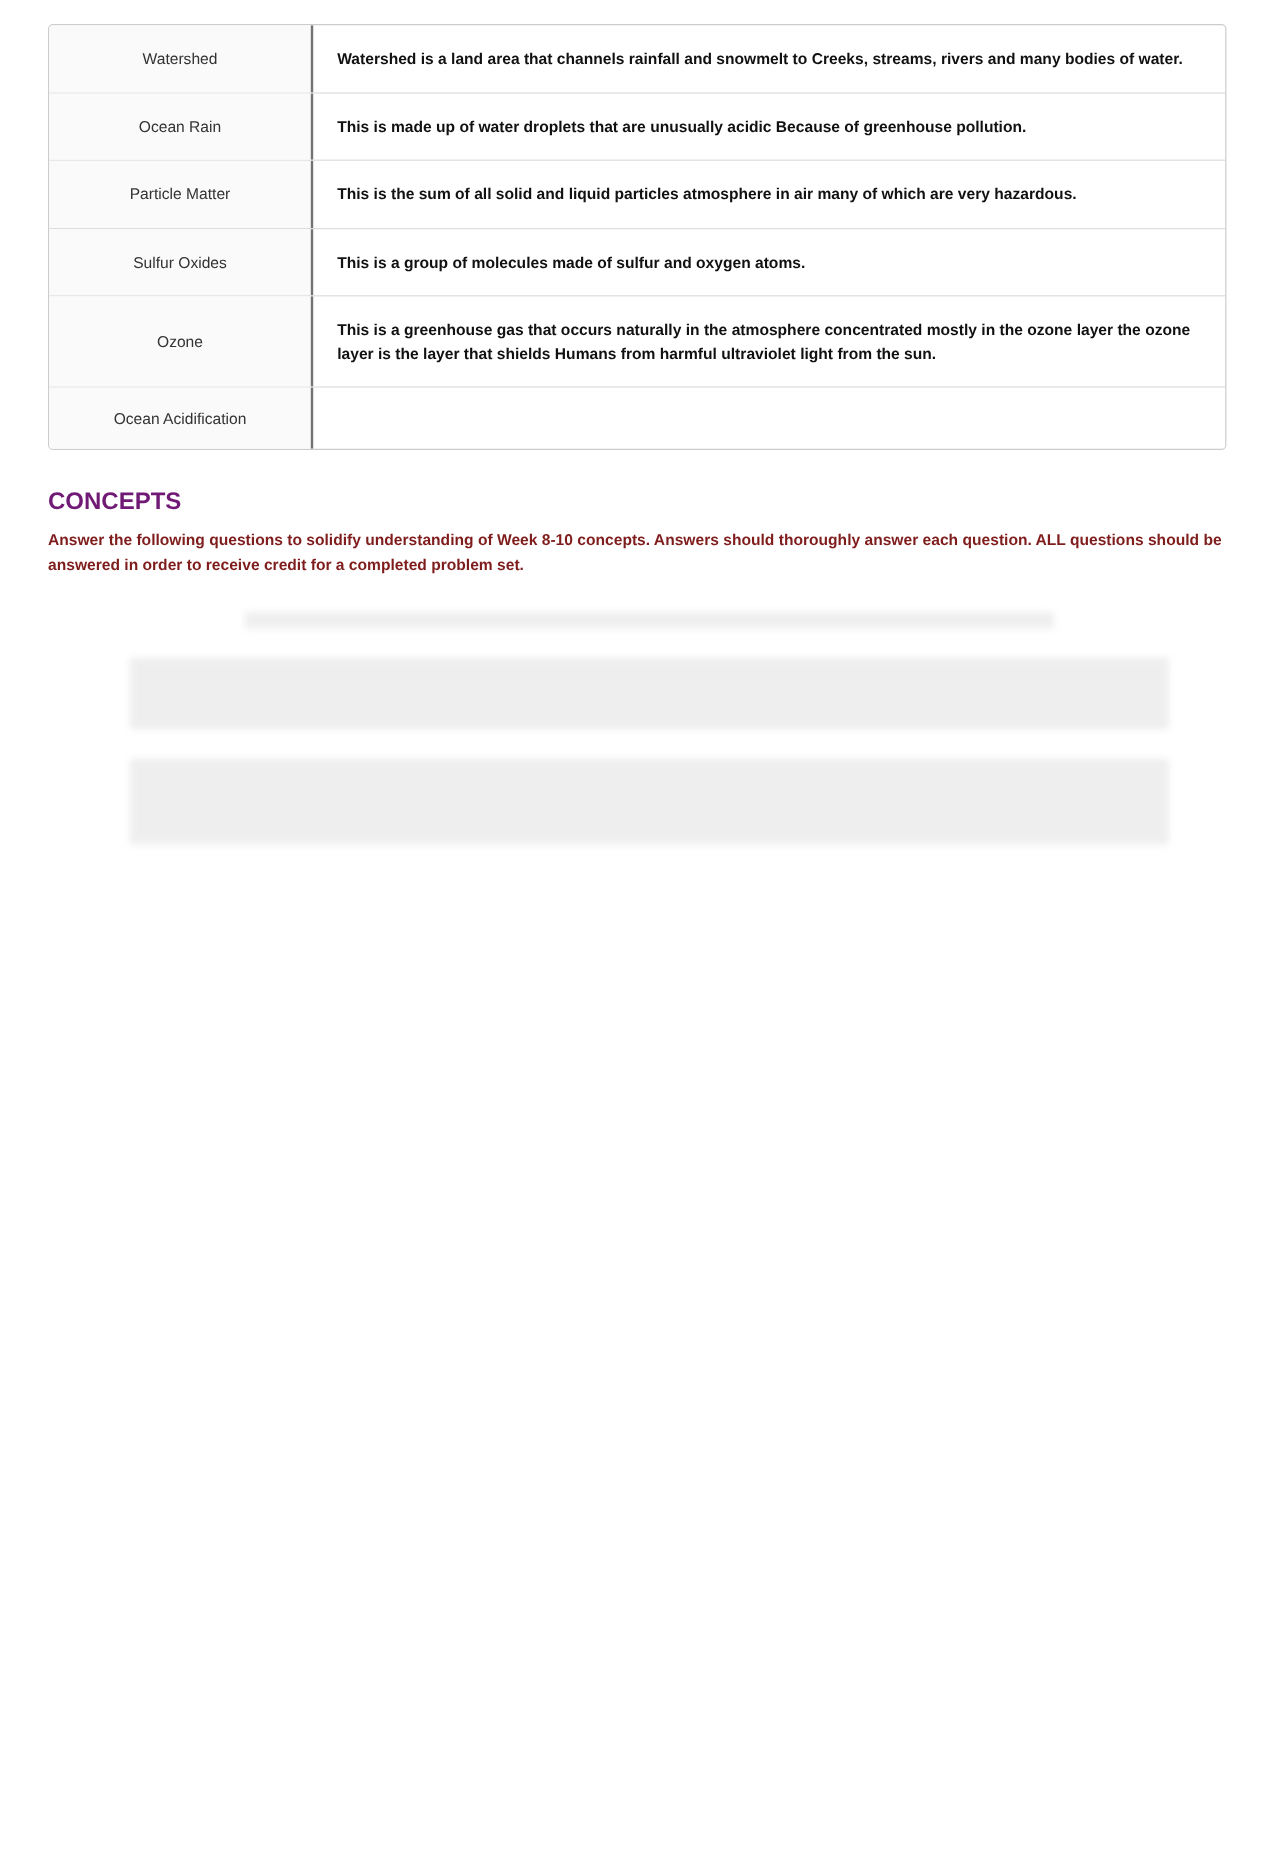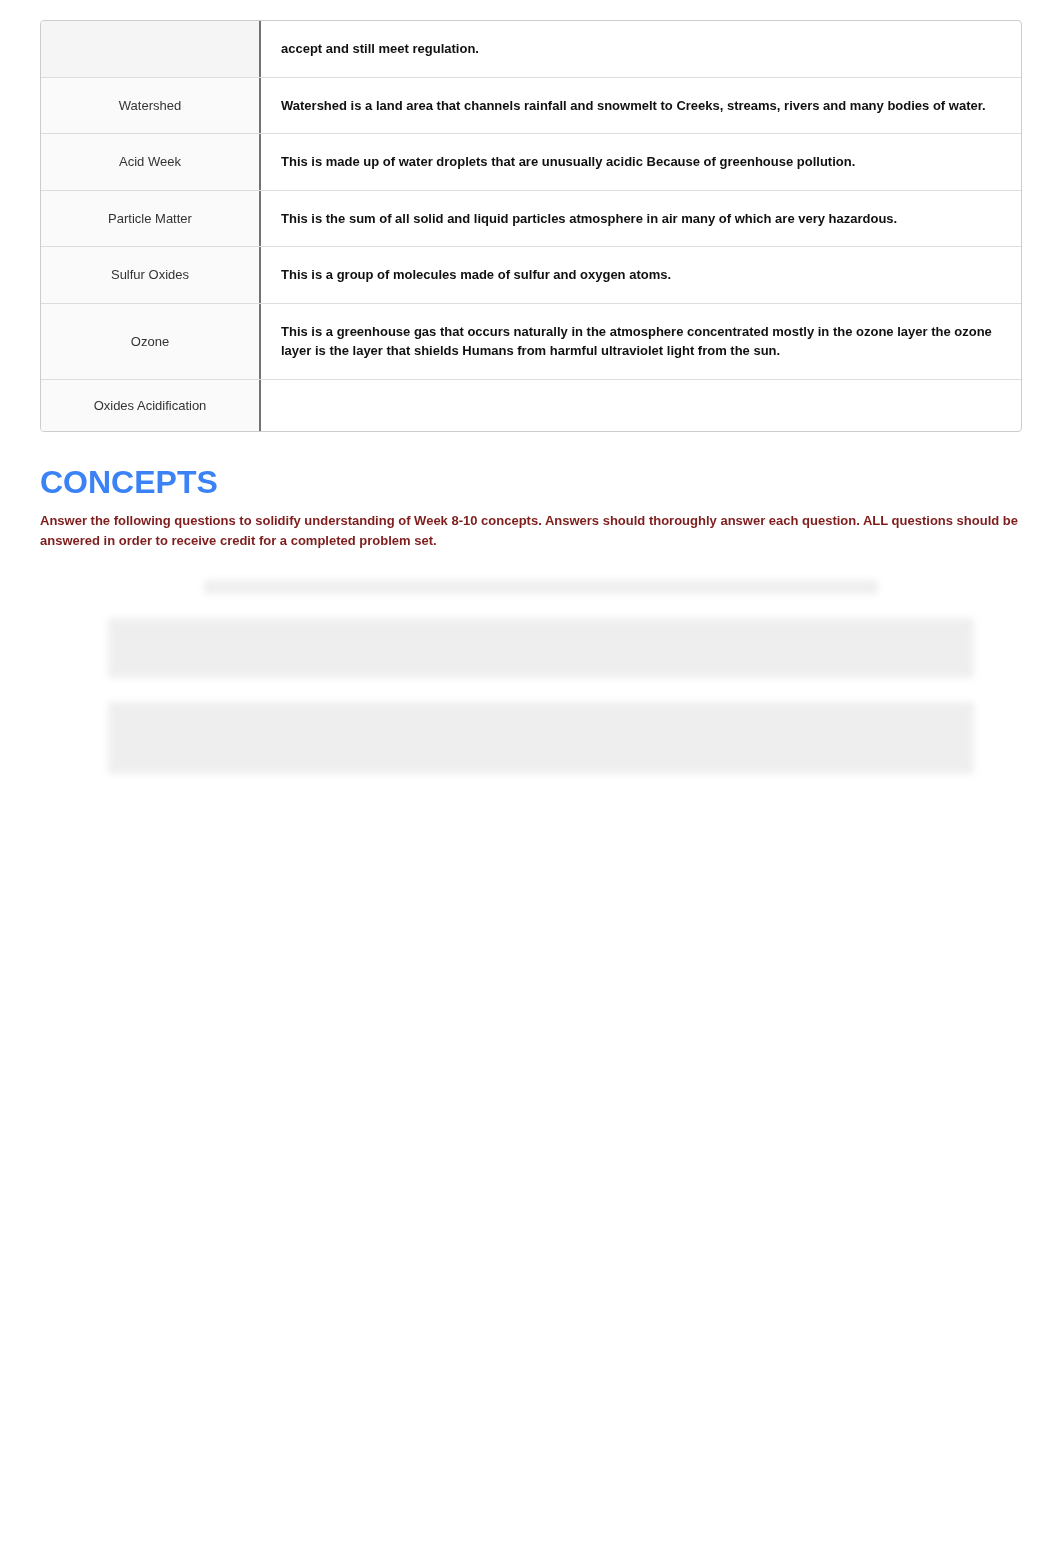--- a/index.html
+++ b/index.html
@@ -53,23 +53,23 @@
     .cell-term-empty {
       background: #f5f5f5;
     }
 
     
     .concepts-section {
       margin-top: 8px;
     }
 
     .concepts-title {
-      font-size: 32px;
+      font-size: 20px;
       font-weight: 900;
-      color: #3b82f6;
+      color: #701a75;
       margin-bottom: 10px;
       font-family: Arial, sans-serif;
     }
 
     .concepts-intro {
       font-size: 13px;
       font-weight: bold;
       color: #7f1d1d;
       line-height: 1.6;
       margin-bottom: 28px;
@@ -104,35 +104,31 @@
     .question-block {
       margin-bottom: 24px;
       padding-left: 20px;
     }
   </style>
 </head>
 <body>
 
 <div class="table-container">
 
-  <div class="table-row">
-    <div class="cell-term cell-term-empty"></div>
-    <div class="cell-definition">accept and still meet regulation.</div>
-  </div>
 
   <div class="table-row">
     <div class="cell-term">
       <span>Watershed</span>
     </div>
     <div class="cell-definition">Watershed is a land area that channels rainfall and snowmelt to Creeks, streams, rivers and many bodies of water.</div>
   </div>
 
   <div class="table-row">
     <div class="cell-term">
-      <span>Acid Week</span>
+      <span>Ocean Rain</span>
     </div>
     <div class="cell-definition">This is made up of water droplets that are unusually acidic Because of greenhouse pollution.</div>
   </div>
 
   <div class="table-row">
     <div class="cell-term">
       <span>Particle Matter</span>
     </div>
     <div class="cell-definition">This is the sum of all solid and liquid particles atmosphere in air many of which are very hazardous.</div>
   </div>
@@ -146,21 +142,21 @@
 
   <div class="table-row">
     <div class="cell-term">
       <span>Ozone</span>
     </div>
     <div class="cell-definition">This is a greenhouse gas that occurs naturally in the atmosphere concentrated mostly in the ozone layer the ozone layer is the layer that shields Humans from harmful ultraviolet light from the sun.</div>
   </div>
 
   <div class="table-row">
     <div class="cell-term">
-      <span>Oxides Acidification</span>
+      <span>Ocean Acidification</span>
     </div>
   </div>
 </div>
 
 <div class="concepts-section">
   <h2 class="concepts-title">CONCEPTS</h2>
   <p class="concepts-intro">Answer the following questions to solidify understanding of Week 8-10 concepts. Answers should thoroughly answer each question. ALL questions should be answered in order to receive credit for a completed problem set.</p>
 
   <div class="question-block">
     <div class="blurred-block blurred-line-short"></div>

